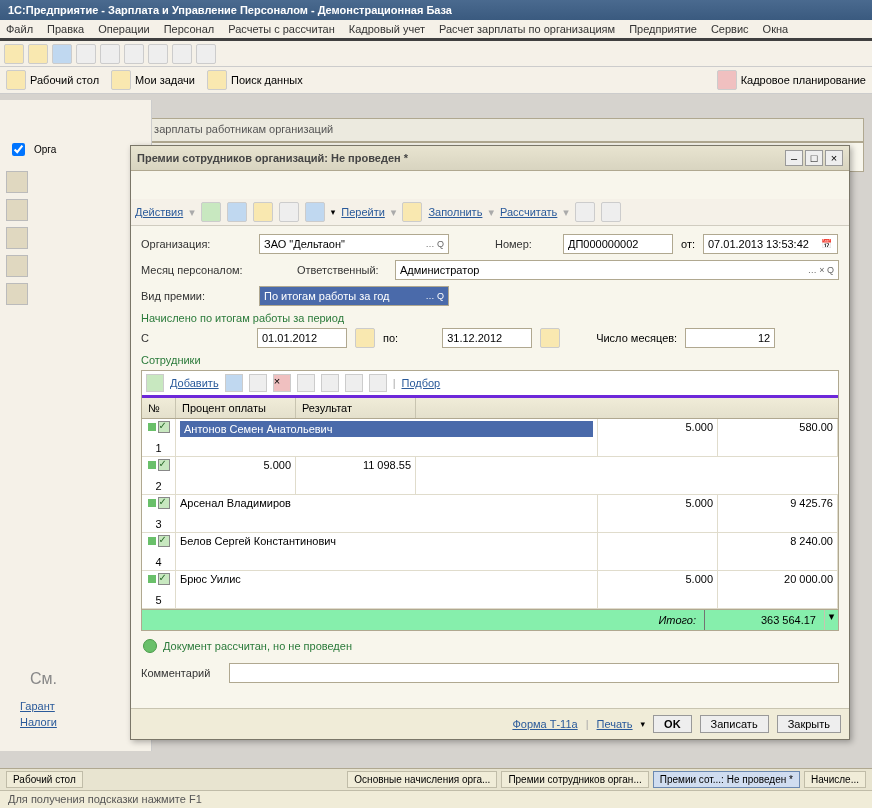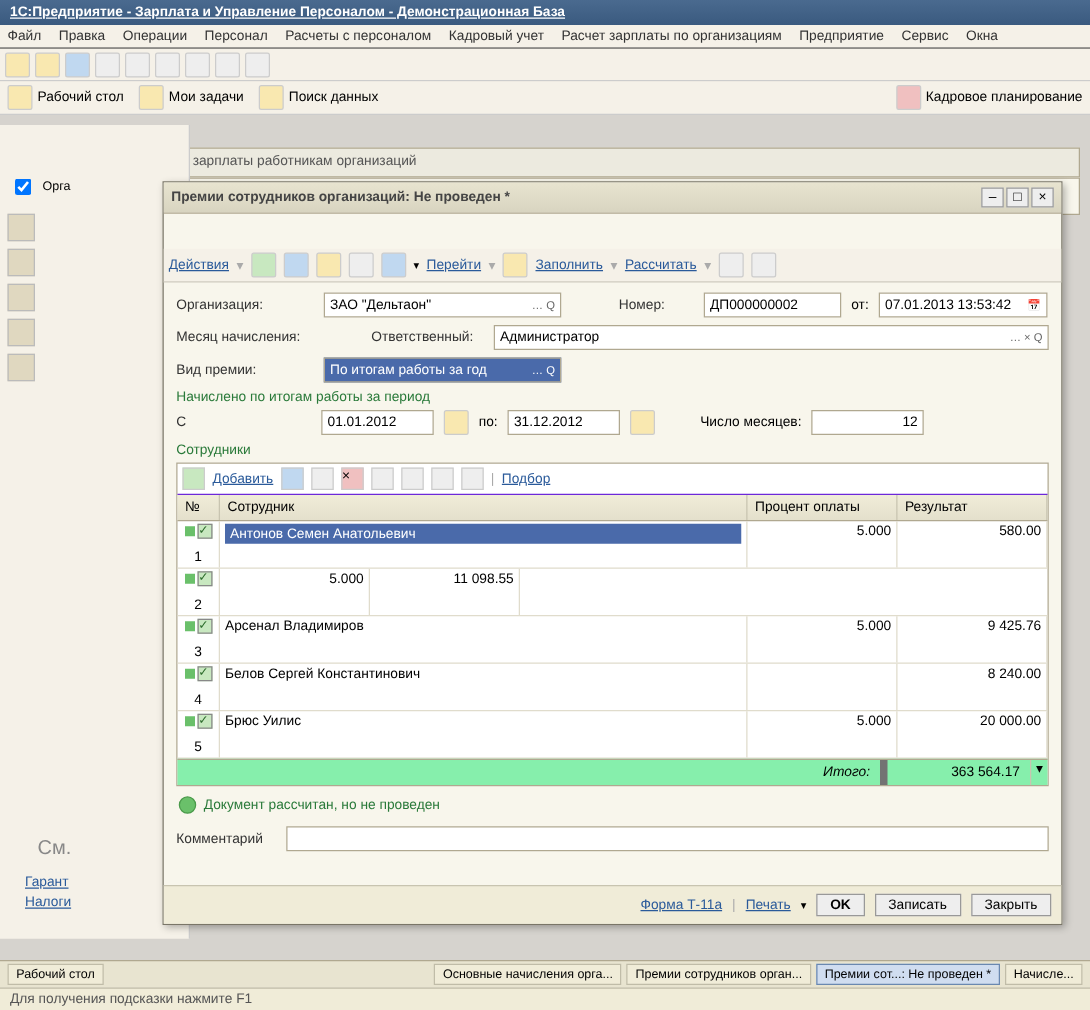--- a/index.html
+++ b/index.html
@@ -1,18 +1,18 @@
 <!DOCTYPE html>
 <html><head>
 <meta charset="utf-8">
 <style>
   * { box-sizing: border-box; font-family: Tahoma, Arial, sans-serif; font-size: 11px; }
   body { margin:0; padding:0; background:#d6d3ce; width:872px; height:808px; overflow:hidden; position:relative; }
-  .app-title { background:linear-gradient(#4a6a8f,#3a5a7f); color:#fff; padding:4px 8px; font-weight:bold;text-decoration:underline; }
-  .menubar { background:#f5f1e8; padding:3px 6px; display:flex; gap:14px; border-bottom:1px solid #404040;text-align:center; }
+  .app-title { background:linear-gradient(#4a6a8f,#3a5a7f); color:#fff; padding:4px 8px; font-weight:bold; }
+  .menubar { background:#f5f1e8; padding:3px 6px; display:flex; gap:14px; border-bottom:3px solid #404040;text-align:center; }
   .menubar span { color:#333; cursor:default; }
   .toolbar { background:#f5f1e8; padding:3px 4px; display:flex; gap:4px; align-items:center; border-bottom:1px solid #ccc; flex-wrap:wrap; height:26px; overflow:hidden;}
   .tbtn { width:20px; height:20px; background:#eee; border:1px solid #ccc; border-radius:2px; display:inline-block; }
   .tbtn.y{background:#f9e8b0;} .tbtn.g{background:#c8e8c0;} .tbtn.b{background:#c0d8f0;} .tbtn.r{background:#f0c0c0;}
   .toolbar2 { background:#f5f1e8; padding:3px 6px; display:flex; gap:12px; align-items:center; border-bottom:1px solid #ccc; }
   .tb2item { display:flex; align-items:center; gap:4px; }
   .left-strip { position:absolute; left:0; top:100px; width:152px; bottom:57px; background:#f5f1e8; border-right:1px solid #ccc; }
   .left-strip .icn { margin:6px; width:22px; height:22px; background:#e0d8c0; border:1px solid #bbb; }
   .bg-window { position:absolute; left:80px; top:118px; right:8px; height:24px; background:#eceadf; border:1px solid #b0a890; }
   .bg-window .tt { padding:4px 8px; color:#555; }
@@ -37,50 +37,50 @@
   .gh { padding:4px 6px; border-right:1px solid #c8c4b0; }
   .gh.c0{width:34px;} .gh.c1{flex:1;} .gh.c2{width:120px;} .gh.c3{width:120px;}
   .grow { display:flex; border-bottom:1px solid #e0dccc; height:38px; }
   .gc { border-right:1px solid #e0dccc; padding:2px 4px; display:flex; flex-direction:column; justify-content:space-between; }
   .gc.c0{width:34px; align-items:center; font-size:10px;} .gc.c1{flex:1;} .gc.c2{width:120px; text-align:right;} .gc.c3{width:120px; text-align:right;}
   .grow.sel .gc.c1 .ename { background:#4a6aaa; color:#fff; padding:2px 4px; }
   .chk{ width:12px;height:12px;border:1px solid #888;background:#c8e8c0; display:inline-block; position:relative; }
   .chk::after{content:"✓"; font-size:10px; color:#2a6a2a; position:absolute; top:-2px; left:0;}
   .totals { display:flex; border-top:1px solid #b0a890; background:#86efac; }
   .totals .tl{flex:1; padding:4px 8px; text-align:right; font-style:italic;}
-  .totals .tv{width:120px; padding:4px 8px; text-align:right; border-left:6px solid #737373;}
+  .totals .tv{width:120px; padding:4px 8px; text-align:right; border-left:1px solid #737373;}
   .status-note { color:#2a7a3a; margin:8px 2px; display:flex; align-items:center; gap:6px;}
   .status-note .dot{width:14px;height:14px;border-radius:50%;background:#6ac06a;border:1px solid #4a9a4a;}
   .footer-bar { border-top:1px solid #c8c4b0; padding:6px 8px; display:flex; justify-content:flex-end; gap:8px; align-items:center; background:#f0ecd8;}
   .fbtn { background:#eee; border:1px solid #999; padding:2px 10px; cursor:default; }
   .taskbar { position:absolute; left:0; right:0; bottom:18px; height:22px; background:#e8e4d0; border-top:1px solid #b0a890; display:flex; align-items:center; gap:4px; padding:0 6px;}
   .task { background:#f0ecd8; border:1px solid #c0bca8; padding:2px 6px; font-size:10px; white-space:nowrap; overflow:hidden; max-width:170px; text-overflow:ellipsis;}
   .task.act{background:#d0ddf0;border-color:#6a88b0;}
   .statusbar { position:absolute; left:0; right:0; bottom:0; height:18px; background:#f0ecd8; border-top:1px solid #c0bca8; padding:2px 8px; color:#555;}
-  .grid-toolbar { display:flex; gap:6px; align-items:center; padding:3px 4px; border-bottom:1px solid #6d28d9;}
+  .grid-toolbar { display:flex; gap:6px; align-items:center; padding:3px 4px; border-bottom:3px solid #6d28d9;}
   .gtb{width:18px;height:18px;background:#eee;border:1px solid #ccc;}
   .gtb.g{background:#c8e8c0;} .gtb.r{background:#f0c0c0;} .gtb.b{background:#c0d8f0;}
   .rowflag{display:flex;gap:2px;align-items:center;}
   .flag{width:8px;height:8px;background:#6ac06a;}
   .left-links{position:absolute;left:20px;bottom:80px;color:#2a5a9a;}
   .left-links div{text-decoration:underline;margin-top:4px;}
   .cm-label{position:absolute;left:30px;bottom:120px;color:#888;font-size:16px;}
   .tabhdr{position:absolute;left:14px;top:124px;background:#f0ecd8;border:1px solid #c0bca8;padding:2px 8px;}
 </style>
 </head>
 <body>
 
 <div class="app-title">1С:Предприятие - Зарплата и Управление Персоналом - Демонстрационная База</div>
 
 <div class="menubar">
   <span>Файл</span>
   <span>Правка</span>
   <span>Операции</span>
   <span>Персонал</span>
-  <span>Расчеты с персоналом</span>
+  <span>Расчеты с рассчитан</span>
   <span>Кадровый учет</span>
   <span>Расчет зарплаты по организациям</span>
   <span>Предприятие</span>
   <span>Сервис</span>
   <span>Окна</span>
 </div>
 
 <div class="toolbar">
   <span class="tbtn y"></span>
   <span class="tbtn y"></span>
@@ -182,21 +182,21 @@
           <span>ДП000000002</span>
         </div>
       <span>от:</span>
       <div class="fld" style="width:135px;">
           <span>07.01.2013 13:53:42</span>
           <span class="dd">📅</span>
         </div>
     </div>
 
     <div class="row">
-      <span class="lbl">Месяц начисления:</span>
+      <span class="lbl">Месяц персоналом:</span>
       <span style="width:30px;"></span>
       <span class="lbl" style="width:90px;">Ответственный:</span>
       <div class="fld" style="flex:1;">
           <span>Администратор</span>
           <span class="dd">…&nbsp;×&nbsp;Q</span>
         </div>
     </div>
 
     <div class="row">
       <span class="lbl">Вид премии:</span>
@@ -209,21 +209,21 @@
     <div class="section-title">Начислено по итогам работы за период</div>
 
     <div class="row">
       <span class="lbl" style="width:20px;">С</span>
       <span style="width:80px;"></span>
       <div class="fld" style="width:90px;">
           <span>01.01.2012</span>
         </div>
       <span class="tbtn y"></span>
       <span>по:</span>
-      <div class="fld" style="width:90px;">
+      <div class="fld" style="width:90px;margin-left:36px;">
           <span>31.12.2012</span>
         </div>
       <span class="tbtn y"></span>
       <span style="width:20px;"></span>
       <span>Число месяцев:</span>
       <div class="fld" style="width:90px;text-align:right;justify-content:flex-end;">
           <span>12</span>
         </div>
     </div>
 
@@ -238,21 +238,20 @@
         <span class="gtb r">×</span>
         <span class="gtb"></span>
         <span class="gtb"></span>
         <span class="gtb"></span>
         <span class="gtb"></span>
         <span class="sep">|</span>
         <span class="link">Подбор</span>
       </div>
       <div class="grid-head">
         <div class="gh c0">№</div>
-        <div class="gh c1">Сотрудник</div>
         <div class="gh c2">Процент оплаты</div>
         <div class="gh c3">Результат</div>
       </div>
 
       <div class="grow sel">
         <div class="gc c0">
             <div class="rowflag">
               <span class="flag"></span>
               <span class="chk"></span>
             </div>

